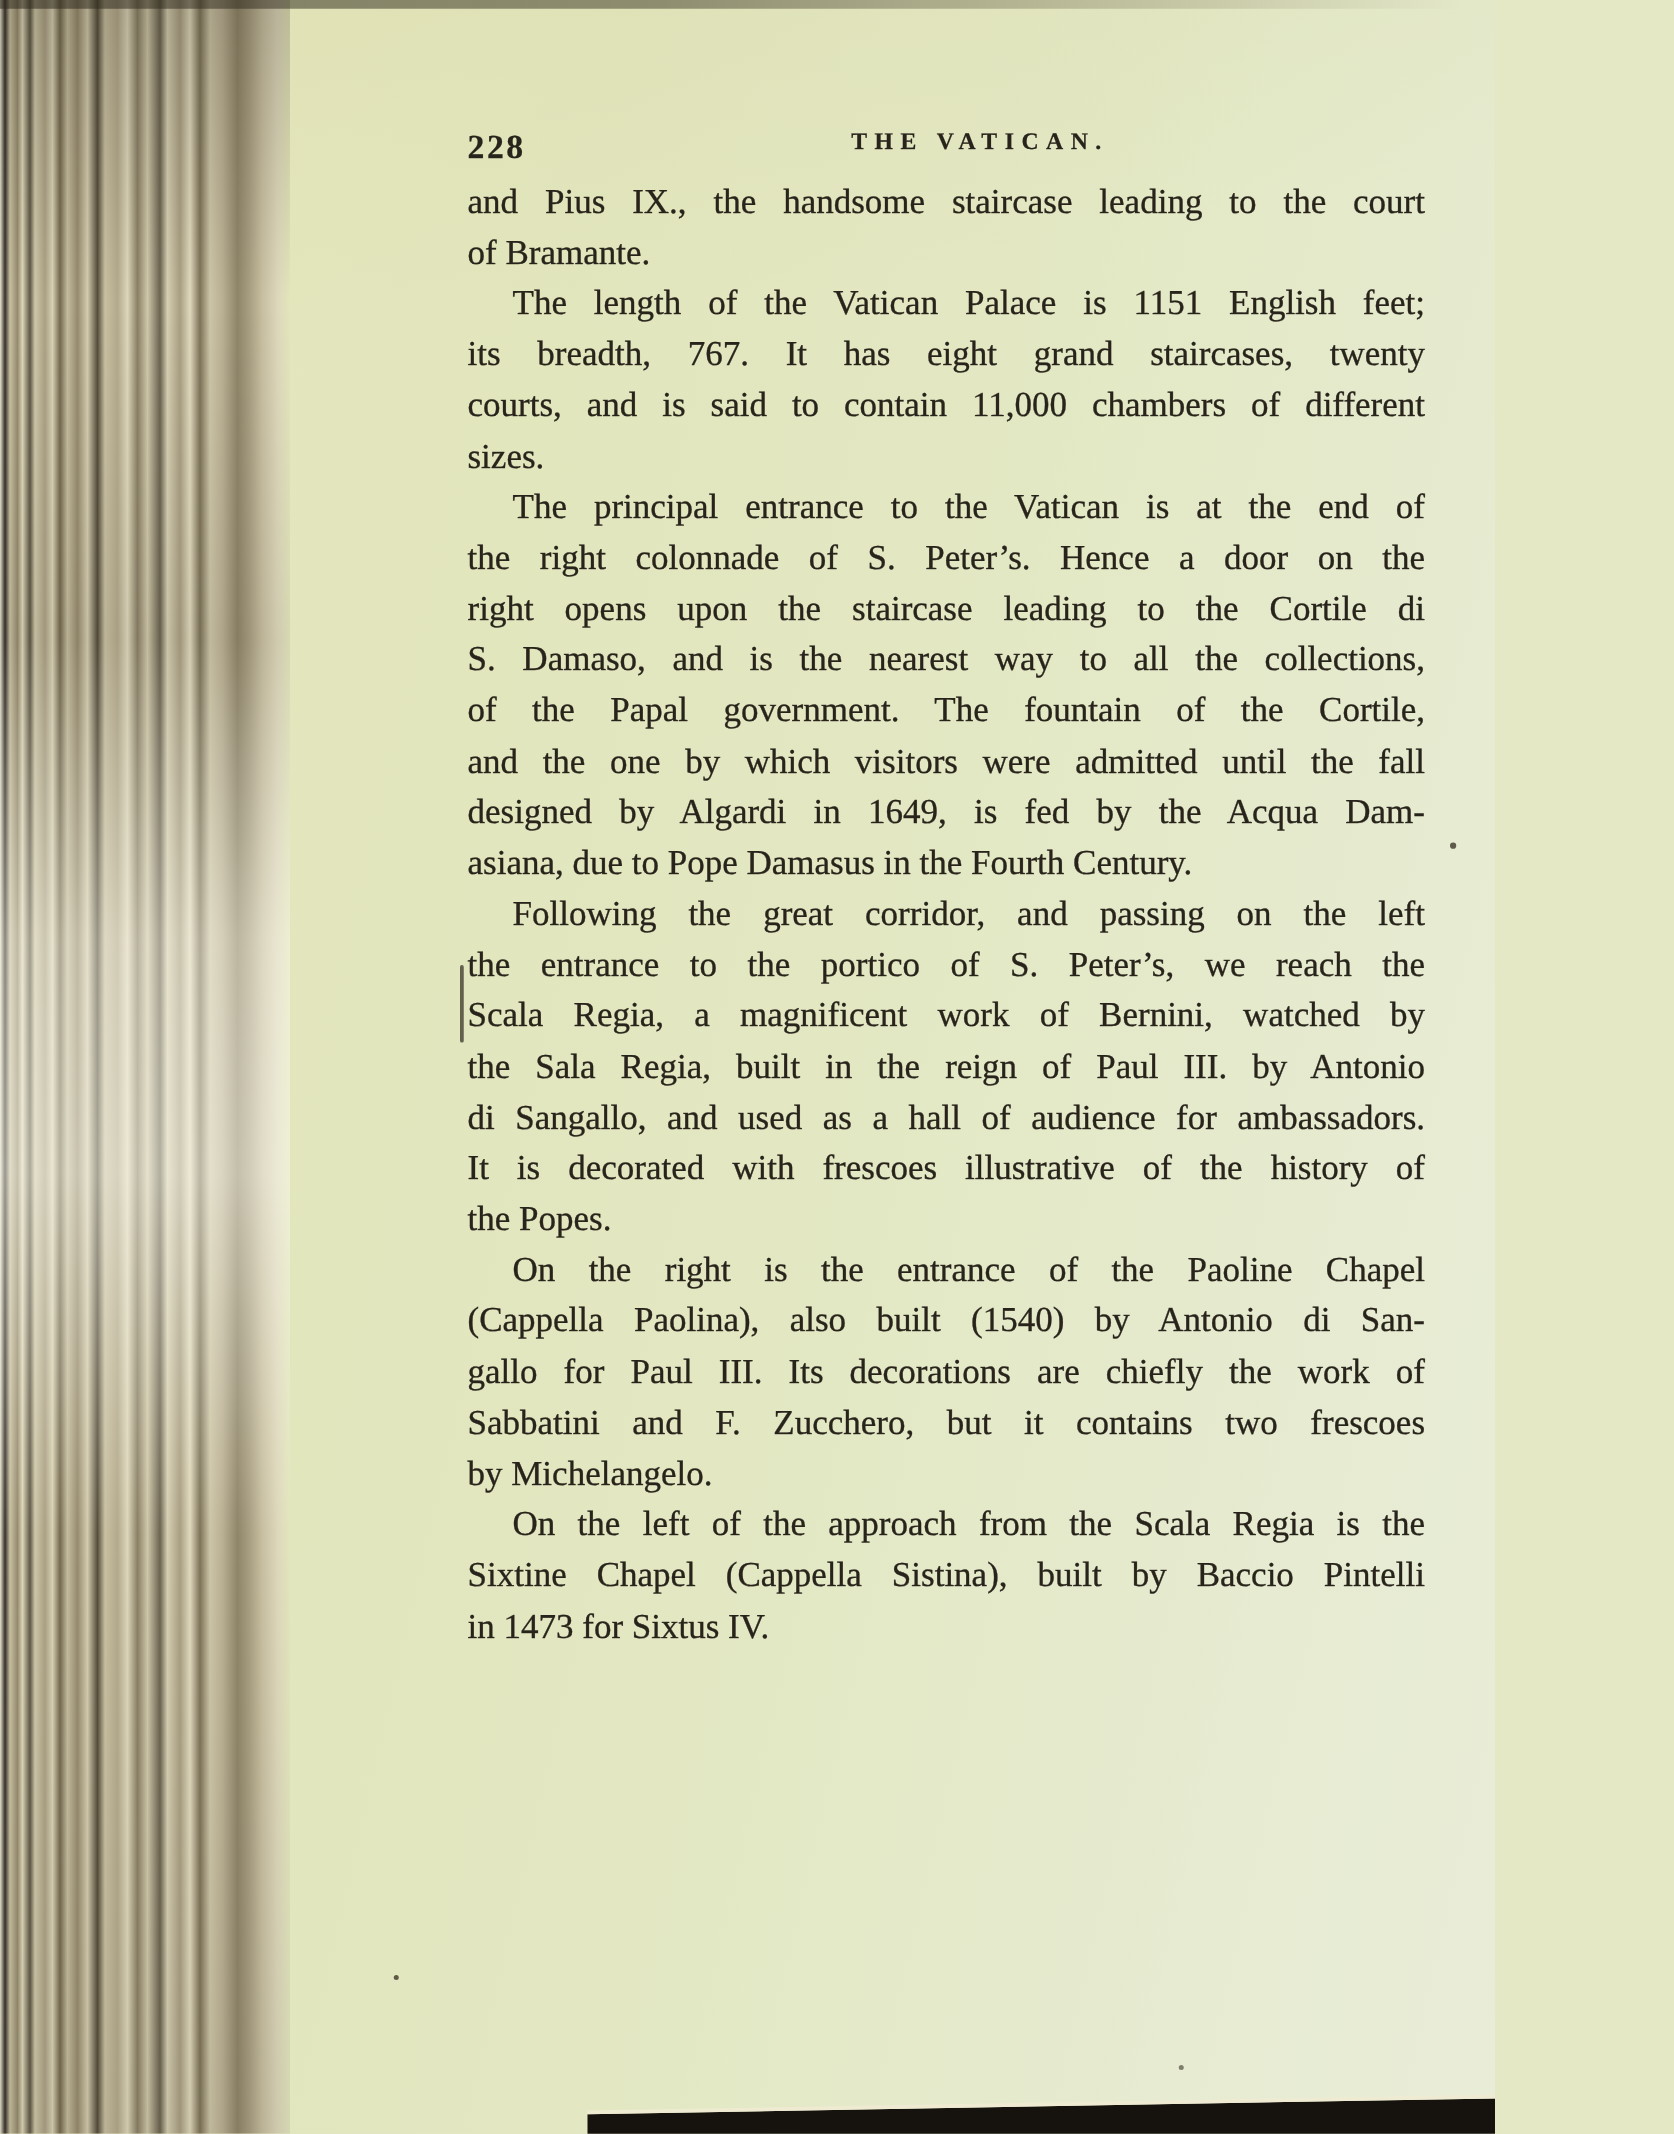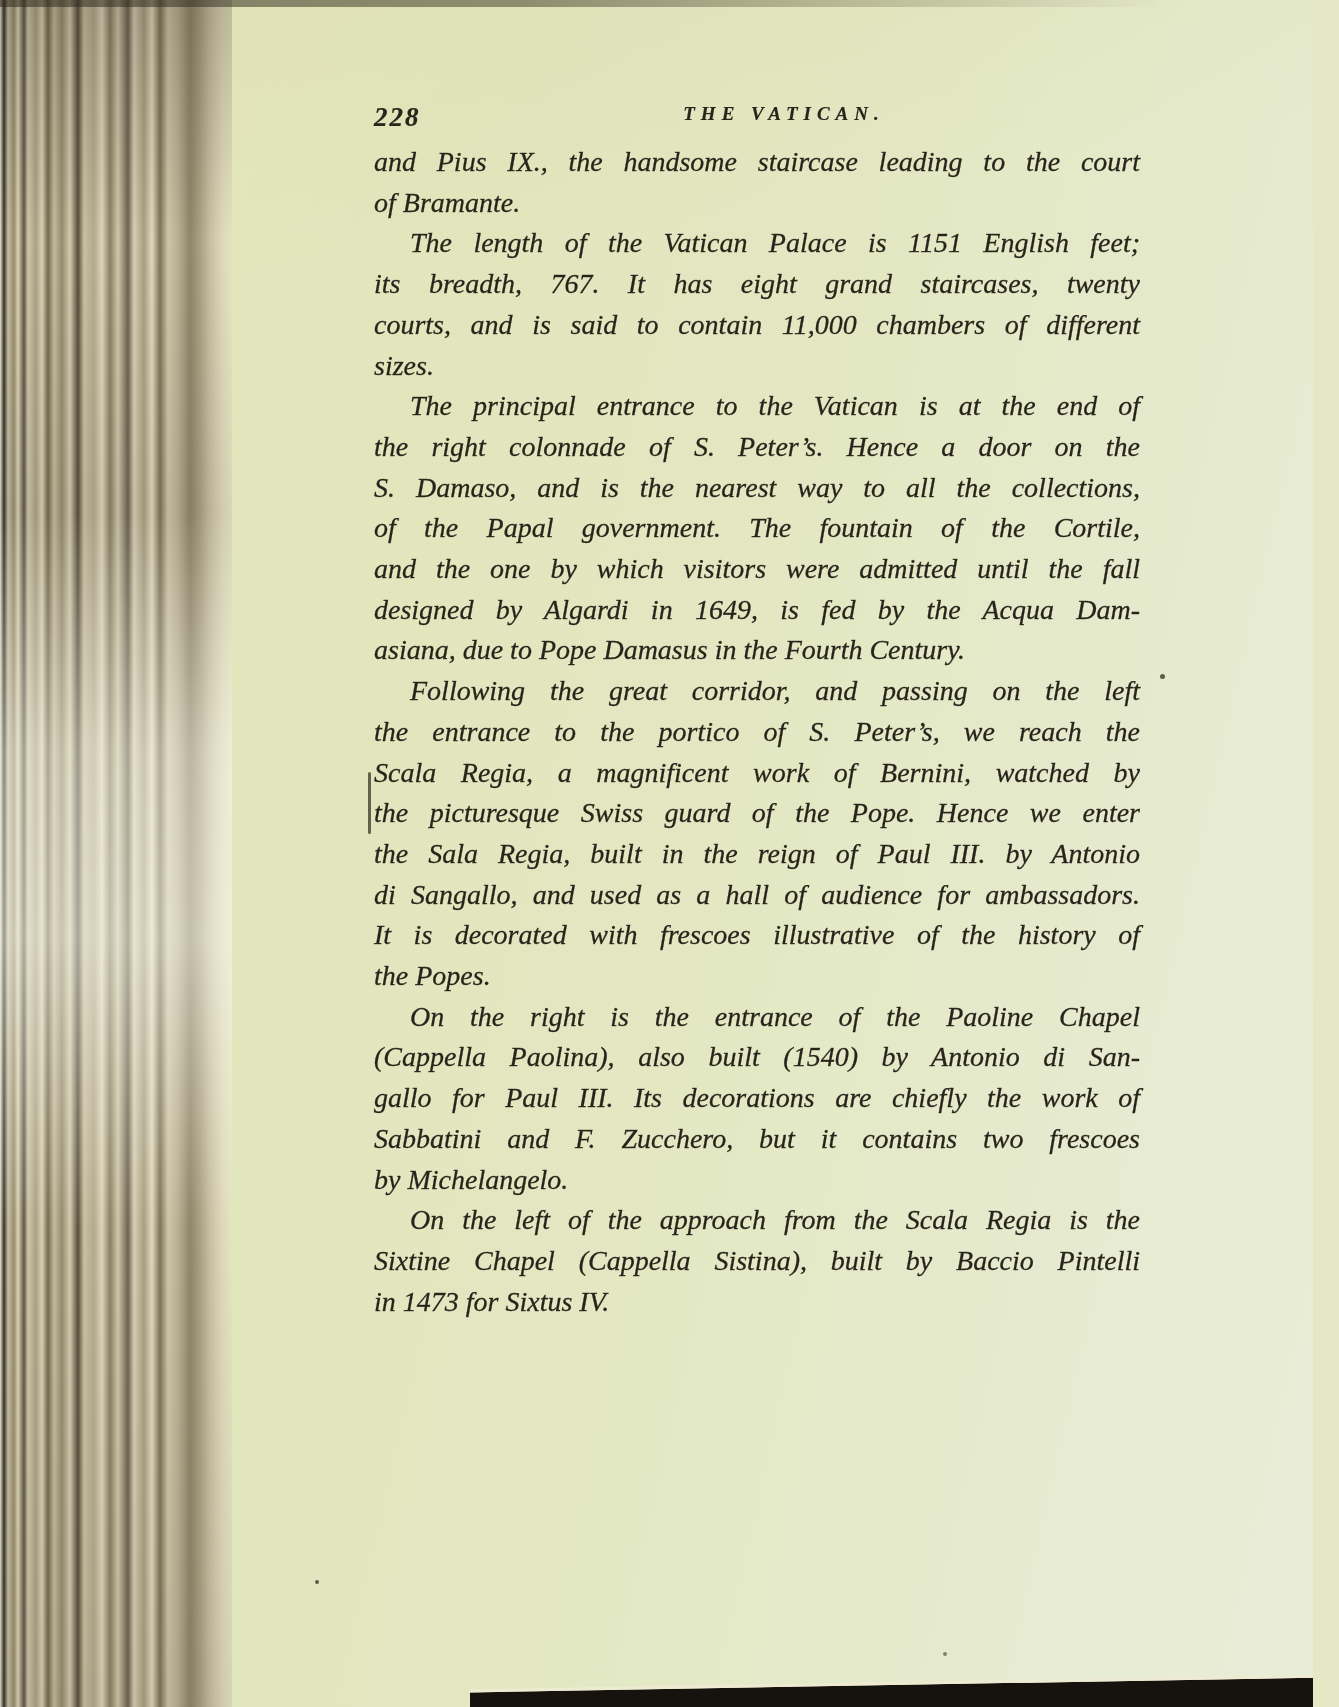--- a/index.html
+++ b/index.html
@@ -2,26 +2,25 @@
 <html style="--paper: #e3e7c2; --ink: #28241c; --edge_dark: #56503e; --edge_light: #ddd6ba; --bottom_shadow: #16130e;"><head>
 <meta charset="utf-8">
 <style>
   html,body{margin:0;padding:0;}
   body{
     width:1339px;height:1707px;overflow:hidden;
     font-family:"Liberation Serif", serif;
     background:#e4e8c4;
   }
   .page{
-    position:relative;width:1313px;height:1707px;
+    position:relative;width:1196px;height:1707px;
     background:
       linear-gradient(170deg, rgba(190,180,110,0.10) 0%, rgba(0,0,0,0) 18%),
       linear-gradient(103deg, #e6e7bd 0%, #e2e6bd 32%, #e3e8c4 58%, #e6ebd1 82%, #e9edd8 100%);
     overflow:hidden;
-    font-style:italic;
   }
   
   .edge-band{
     position:absolute;left:0;top:0;width:232px;height:100%;
     background:linear-gradient(90deg,
       #ece7d2 0px,#35302a 4px,#c9c0a2 8px,#968b6e 14px,#dcd5b8 18px,
       #5e5745 24px,#cfc7a9 28px,#aaa084 36px,#d8d1b4 42px,#73694f 48px,
       #c4bb9d 54px,#968b6e 62px,#d3cbae 70px,#564e3c 78px,#c9c0a2 84px,
       #b3a98c 94px,#ddd6ba 102px,#8a8066 110px,#cfc7a9 118px,#6b6350 128px,
       #d6cfb2 134px,#a89e82 144px,#e0d9bd 152px,#7d7359 160px,#cdc5a7 168px,
@@ -108,31 +107,31 @@
         </div>
         <div class="para">
           <span class="line indented">The length of the Vatican Palace is 1151 English feet;</span>
           <span class="line">its breadth, 767.  It has eight grand staircases, twenty</span>
           <span class="line">courts, and is said to contain 11,000 chambers of different</span>
           <span class="line last">sizes.</span>
         </div>
         <div class="para">
           <span class="line indented">The principal entrance to the Vatican is at the end of</span>
           <span class="line">the right colonnade of S. Peter’s.  Hence a door on the</span>
+          <span class="line">right opens upon the staircase leading to the Cortile di</span>
           <span class="line">S. Damaso, and is the nearest way to all the collections,</span>
           <span class="line">of the Papal government.  The fountain of the Cortile,</span>
           <span class="line">and the one by which visitors were admitted until the fall</span>
           <span class="line">designed by Algardi in 1649, is fed by the Acqua Dam-</span>
           <span class="line last">asiana, due to Pope Damasus in the Fourth Century.</span>
         </div>
         <div class="para">
           <span class="line indented">Following the great corridor, and passing on the left</span>
           <span class="line">the entrance to the portico of S. Peter’s, we reach the</span>
           <span class="line">Scala Regia, a magnificent work of Bernini, watched by</span>
-          <span class="line">the picturesque Swiss guard of the Pope.  Hence we enter</span>
           <span class="line">the Sala Regia, built in the reign of Paul III. by Antonio</span>
           <span class="line">di Sangallo, and used as a hall of audience for ambassadors.</span>
           <span class="line">It is decorated with frescoes illustrative of the history of</span>
           <span class="line last">the Popes.</span>
         </div>
         <div class="para">
           <span class="line indented">On the right is the entrance of the Paoline Chapel</span>
           <span class="line">(Cappella Paolina), also built (1540) by Antonio di San-</span>
           <span class="line">gallo for Paul III.  Its decorations are chiefly the work of</span>
           <span class="line">Sabbatini and F. Zucchero, but it contains two frescoes</span>

